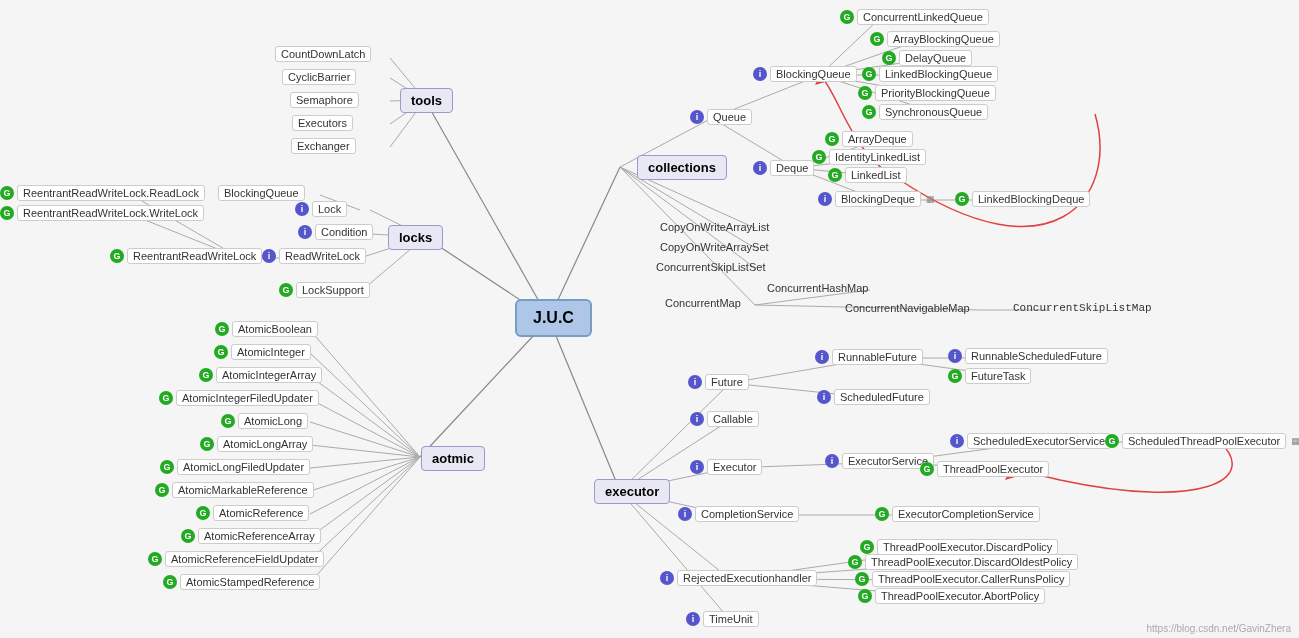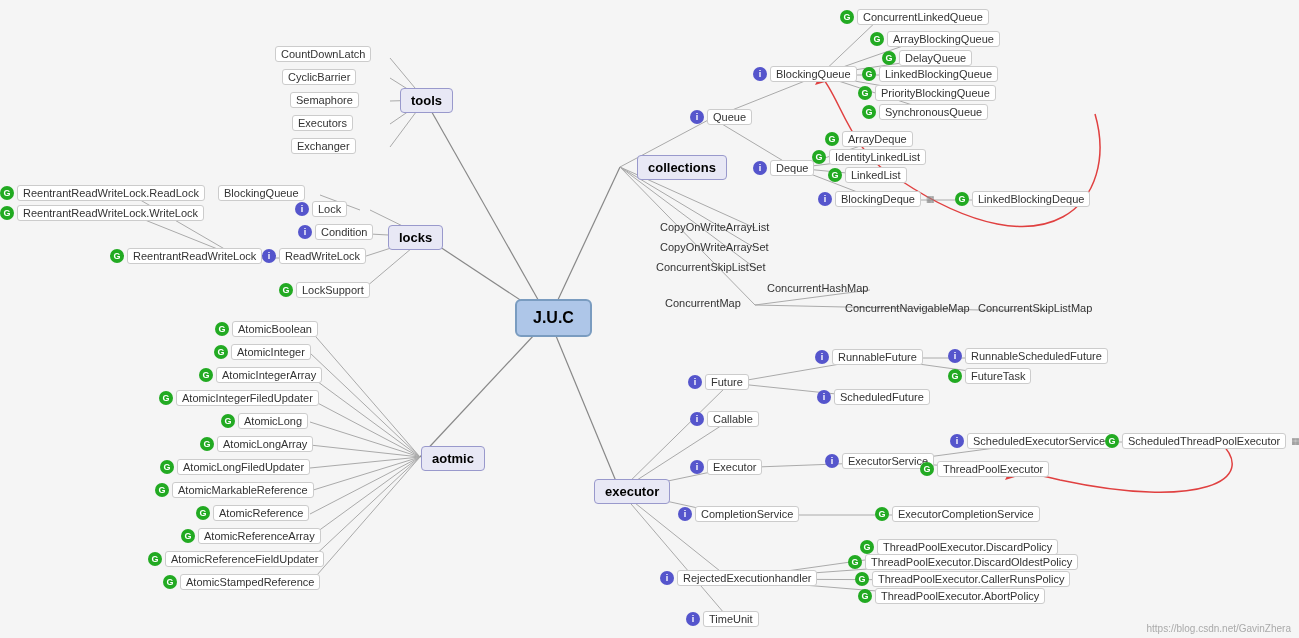--- a/index.html
+++ b/index.html
@@ -382,21 +382,21 @@
 </div>
 <div class="node" style="position:absolute; left:660px; top:296px;">
   <span class="node-label plain">ConcurrentMap</span>
 </div>
 <div class="node" style="position:absolute; left:762px; top:281px;">
   <span class="node-label plain">ConcurrentHashMap</span>
 </div>
 <div class="node" style="position:absolute; left:840px; top:301px;">
   <span class="node-label plain">ConcurrentNavigableMap</span>
 </div>
-<div class="node" style="position:absolute; left:973px; top:301px;">
+<div class="node" style="position:absolute; left:1008px; top:301px;font-family:Liberation Mono, monospace;">
   <span class="node-label plain">ConcurrentSkipListMap</span>
 </div>
 
 <div class="node" style="position:absolute; left:688px; top:374px;">
   <span class="icon-i">i</span>
   <span class="node-label">Future</span>
 </div>
 <div class="node" style="position:absolute; left:690px; top:411px;">
   <span class="icon-i">i</span>
   <span class="node-label">Callable</span>

